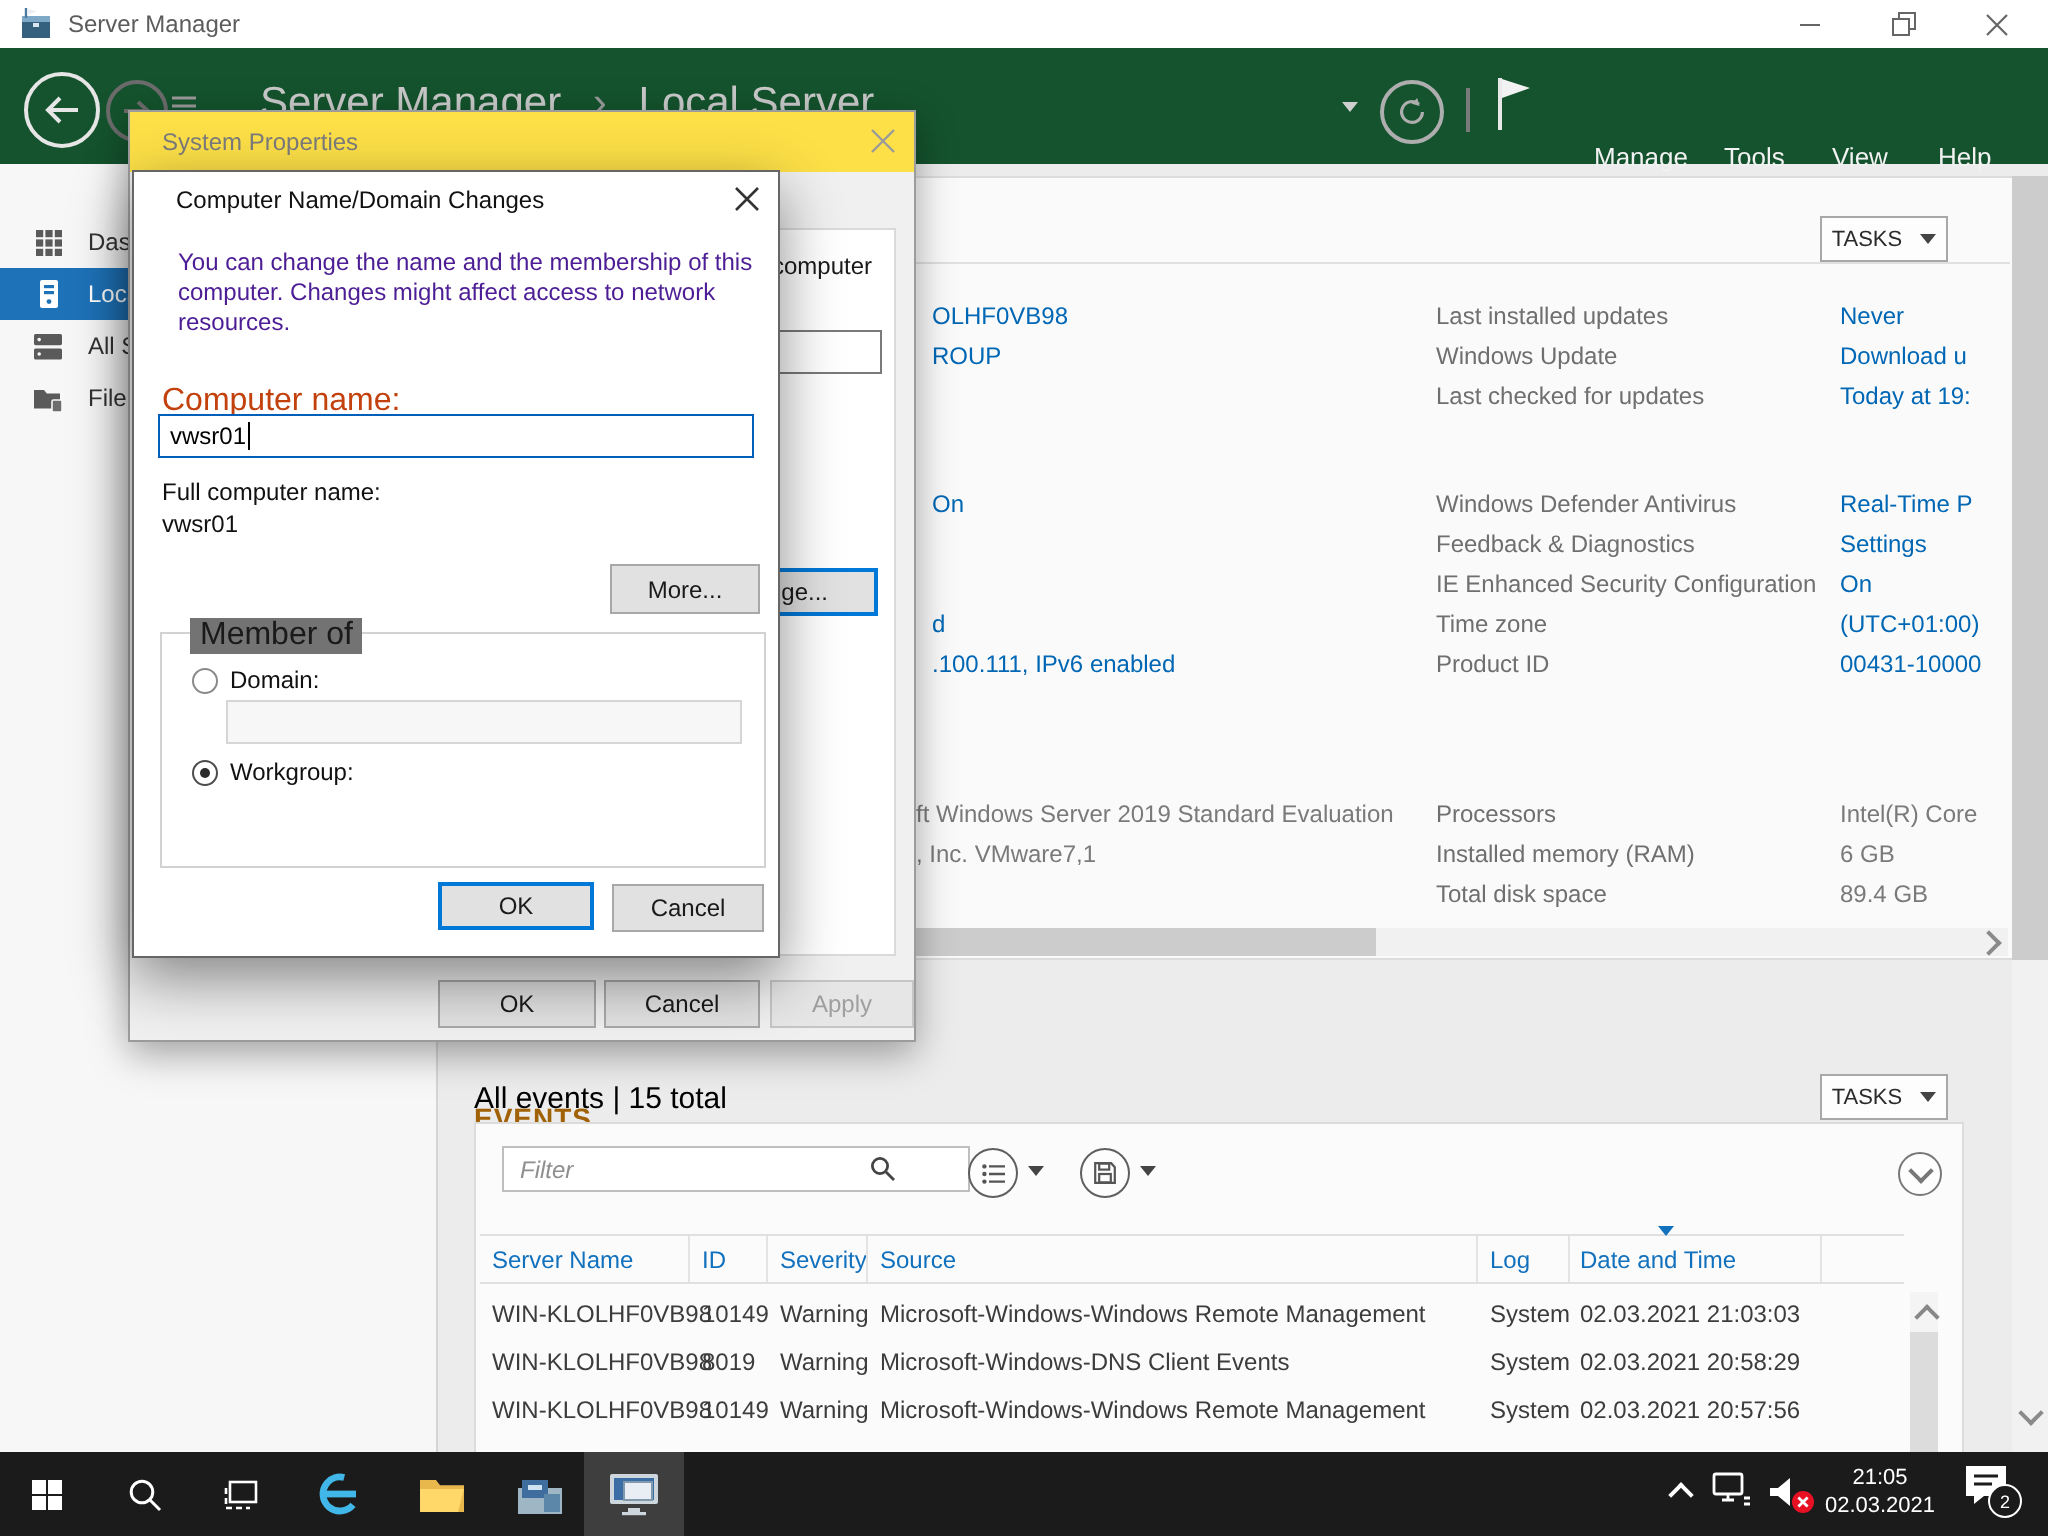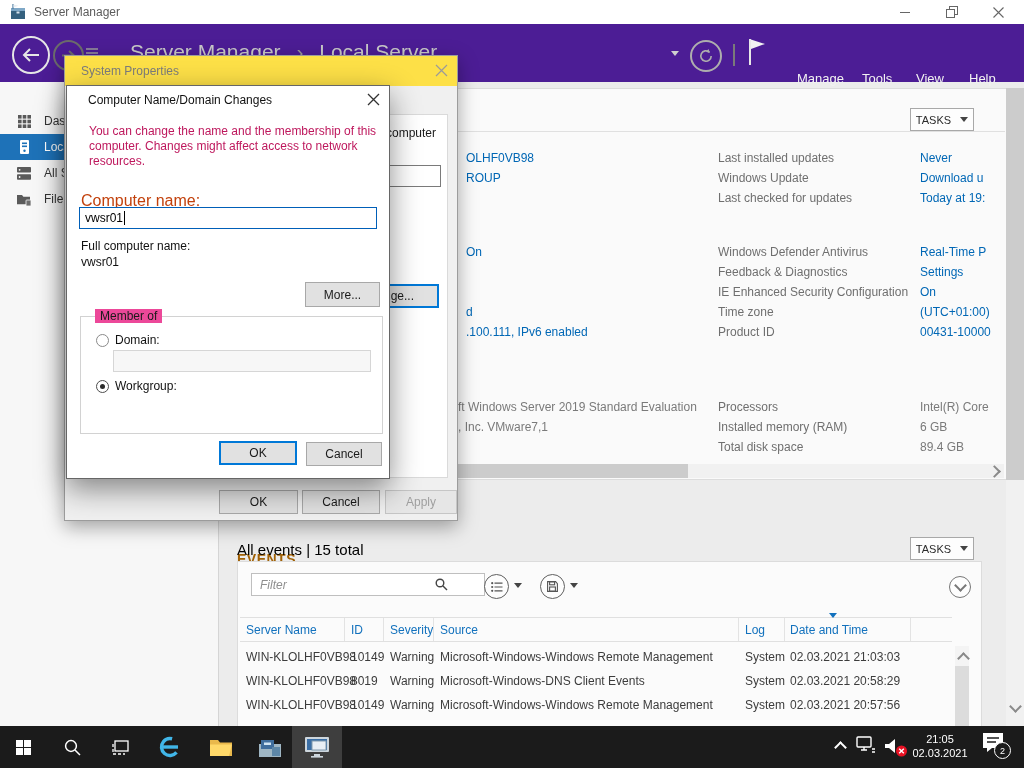--- a/index.html
+++ b/index.html
@@ -6,21 +6,21 @@
   .screen{position:relative;width:1024px;height:768px;overflow:hidden;
           font-family:"Liberation Sans",sans-serif;color:#333;background:#ececec;}
   .abs{position:absolute;}
   .txt{white-space:nowrap;}
 
   
   .titlebar{left:0;top:0;width:1024px;height:24px;background:#ffffff;}
   .tb-title{left:34px;top:5px;font-size:12px;color:#5c5c5c;}
   .winctl{width:24px;height:20px;top:2px;display:flex;align-items:center;justify-content:center;color:#666;}
 
-  .navbar{left:0;top:24px;width:1024px;height:58px;background:#4c1d95;}
+  .navbar{left:0;top:24px;width:1024px;height:58px;background:#14532d;}
   .navcircle{border-radius:50%;display:flex;align-items:center;justify-content:center;}
   .breadcrumb{font-size:21px;color:#c9c9c9;}
   .menuitem{font-size:13px;color:#f2f2f2;}
 
   
   .sidebar{left:0;top:82px;width:218px;height:644px;background:#f7f7f7;border-right:1px solid #d5d5d5;}
   .sideitem{left:0;width:218px;height:26px;display:flex;align-items:center;font-size:12px;color:#333;}
   .sideitem .ic{width:16px;margin-left:16px;margin-right:12px;display:flex;justify-content:center;}
   .sideitem.selected{background:#1e72b8;color:#ffffff;}
 
@@ -62,21 +62,21 @@
 
   input{font-family:"Liberation Sans",sans-serif;}
   input.flt{font-size:12px;padding:0 24px 0 8px;color:#333;}
   input.flt::placeholder{font-style:italic;color:#8f8f8f;}
 
   
   .dialog{background:#f0f0f0;border:1px solid #9c9c9c;box-shadow:0 6px 18px rgba(0,0,0,.35);}
   .dialog.active{background:#ffffff;border:1px solid #666;box-shadow:0 10px 28px rgba(0,0,0,.45);}
   .dlg-title{font-size:12px;}
   .fieldset{border:1px solid #d2d2d2;}
-  .legend{position:absolute;top:-8px;left:14px;background:#ec4899;padding:0 5px;font-size:12px;color:#1a1a1a;}
+  .legend{position:absolute;top:-8px;left:14px;background:#737373;padding:0 5px;font-size:16px;color:#1a1a1a;}
 
   
   .sb-track{background:#f1f1f1;}
   .sb-thumb{background:#cccccc;}
 
   
   .taskbar{left:0;top:726px;width:1024px;height:42px;background:#1b1b1b;}
   .tb-btn{top:726px;height:42px;display:flex;align-items:center;justify-content:center;}
   .tray-txt{font-size:11px;color:#ffffff;text-align:center;line-height:14px;}
 
@@ -364,21 +364,21 @@
 
   <div class="abs dialog active" style="left:66px;top:85px;width:322px;height:392px;z-index:20">
     <div class="abs" style="left:0;top:0;width:322px;height:28px;background:#fff">
       <span class="abs txt dlg-title" style="left:21px;top:7px;color:#111">Computer Name/Domain Changes</span>
       <span class="abs" style="left:300px;top:7px">
         <svg width="13" height="13" viewBox="0 0 13 13">
             <path d="M1 1l11 11M12 1L1 12" stroke="#333" stroke-width="1.3"></path>
           </svg>
       </span>
     </div>
-    <div class="abs" style="left:22px;top:38px;width:288px;font-size:12px;line-height:15px;color:#be185d">You can change the name and the membership of this computer. Changes might affect access to network resources.</div>
+    <div class="abs" style="left:22px;top:38px;width:288px;font-size:12px;line-height:15px;color:#4c1d95">You can change the name and the membership of this computer. Changes might affect access to network resources.</div>
 
     <span class="abs txt" style="left:14px;top:106px;font-size:16px;color:#c2410c">Computer name:</span>
     <div class="abs" style="left:12px;top:121px;width:298px;height:22px;background:#fff;border:1px solid #005fb8;box-sizing:border-box;display:flex;align-items:center;padding-left:5px">
       <span style="font-size:12px;color:#000">vwsr01</span>
       <span class="caret-bar"></span>
     </div>
 
     <span class="abs txt" style="left:14px;top:153px;font-size:12px;color:#111">Full computer name:</span>
     <span class="abs txt" style="left:14px;top:169px;font-size:12px;color:#111">vwsr01</span>
 

